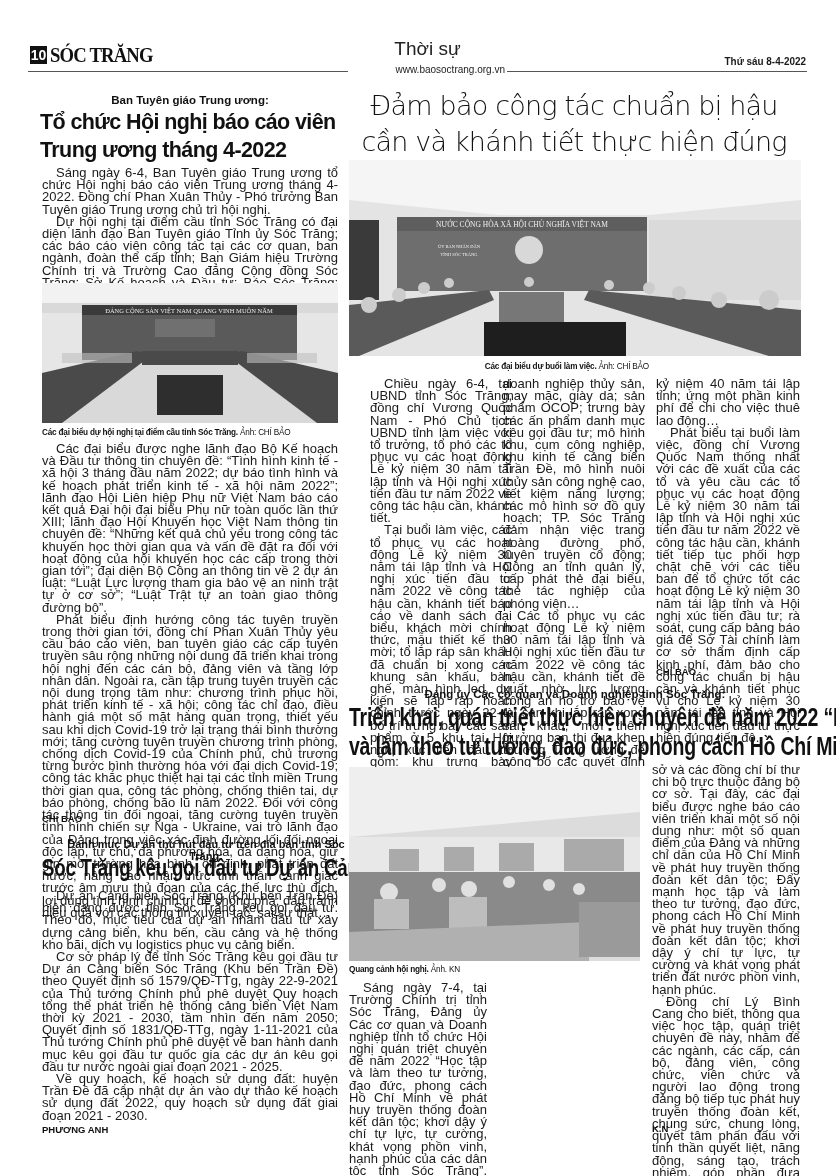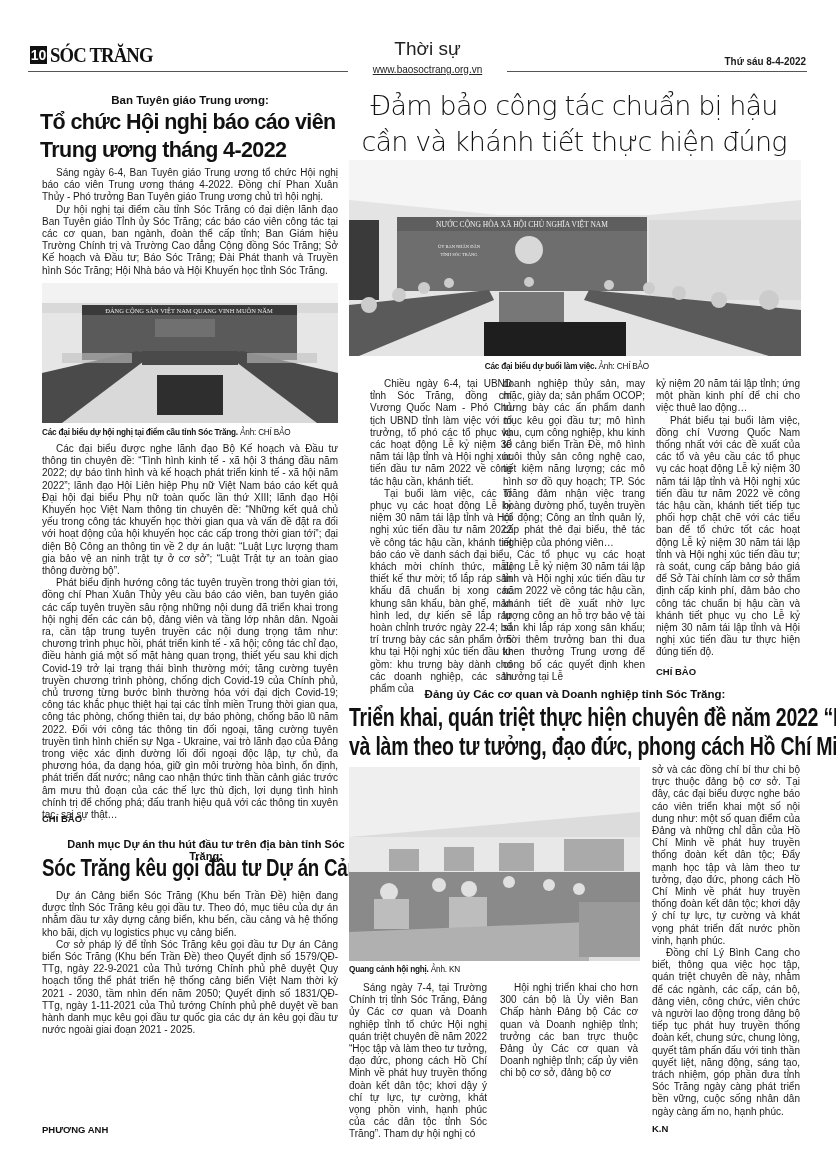--- a/index.html
+++ b/index.html
@@ -2,28 +2,28 @@
 <html><head>
 <meta charset="utf-8">
 <style>
   html, body { margin:0; padding:0; background:#ffffff; }
   body { width:836px; height:1176px; position:relative; overflow:hidden; color:#1a1a1a; font-family:"Liberation Sans", sans-serif; }
   .abs { position:absolute; }
   
   .page-num { left:30px; top:46px; width:17px; height:18px; background:#111; color:#fff; font:bold 14px "Liberation Sans", sans-serif; text-align:center; line-height:18px; }
   .paper-name { left:50px; top:42px; font:bold 22px "Liberation Serif", serif; letter-spacing:-1px; transform:scaleX(0.85); transform-origin:left; color:#111; }
   .section { left:380px; top:38px; width:95px; text-align:center; font:19px "Liberation Sans", sans-serif; color:#222; }
-  .website { left:350px; top:64px; width:155px; text-align:center; font:10px "Liberation Sans", sans-serif; color:#222;text-decoration:underline; }
+  .website { left:350px; top:64px; width:155px; text-align:right; font:10px "Liberation Sans", sans-serif; color:#222; }
   .date { left:680px; top:55px; width:126px; text-align:right; font:bold 11px "Liberation Sans", sans-serif; transform:scaleX(0.9); transform-origin:right; }
   .rule { height:1px; background:#555; }
   
   .kicker { font:bold 11.5px "Liberation Sans", sans-serif; text-align:center; color:#111; }
   .headline-left { left:40px; top:108px; width:300px; font:bold 21.5px "Liberation Sans", sans-serif; line-height:28px; letter-spacing:-0.6px; color:#111; }
   .headline-right { left:348px; top:88px; width:452px; text-align:center; font:27px "DejaVu Sans", sans-serif; line-height:36px; letter-spacing:-0.8px; color:#111; font-weight:200; }
-  .body { font-size:10px; line-height:12.2px; text-align:justify; color:#1a1a1a; }
+  .body { font-size:13px; line-height:12.2px; text-align:justify; color:#1a1a1a; }
   .body p { margin:0; text-indent:14px; }
   .caption { font:bold 8.2px "Liberation Sans", sans-serif; color:#111; letter-spacing:-0.2px; }
   .caption span { font-weight:normal; }
   .byline { font:bold 9.5px "Liberation Sans", sans-serif; text-align:left; color:#111; }
   .photo { background:#e5e5e5; overflow:hidden; }
   .headline-cond { font:bold 19px "Liberation Sans", sans-serif; transform:scaleX(0.78); transform-origin:left top; color:#111; white-space:nowrap; letter-spacing:-0.3px; }
 </style>
 </head>
 <body>
 
@@ -67,20 +67,21 @@
   <p>Các đại biểu được nghe lãnh đạo Bộ Kế hoạch và Đầu tư thông tin chuyên đề: “Tình hình kinh tế - xã hội 3 tháng đầu năm 2022; dự báo tình hình và kế hoạch phát triển kinh tế - xã hội năm 2022”; lãnh đạo Hội Liên hiệp Phụ nữ Việt Nam báo cáo kết quả Đại hội đại biểu Phụ nữ toàn quốc lần thứ XIII; lãnh đạo Hội Khuyến học Việt Nam thông tin chuyên đề: “Những kết quả chủ yếu trong công tác khuyến học thời gian qua và vấn đề đặt ra đối với hoạt động của hội khuyến học các cấp trong thời gian tới”; đại diện Bộ Công an thông tin về 2 dự án luật: “Luật Lực lượng tham gia bảo vệ an ninh trật tự ở cơ sở”; “Luật Trật tự an toàn giao thông đường bộ”.</p>
   <p>Phát biểu định hướng công tác tuyên truyền trong thời gian tới, đồng chí Phan Xuân Thủy yêu cầu báo cáo viên, ban tuyên giáo các cấp tuyên truyền sâu rộng những nội dung đã triển khai trong hội nghị đến các cán bộ, đảng viên và tầng lớp nhân dân. Ngoài ra, cần tập trung tuyên truyền các nội dung trọng tâm như: chương trình phục hồi, phát triển kinh tế - xã hội; công tác chỉ đạo, điều hành giá một số mặt hàng quan trọng, thiết yếu sau khi dịch Covid-19 trở lại trạng thái bình thường mới; tăng cường tuyên truyền chương trình phòng, chống dịch Covid-19 của Chính phủ, chủ trương từng bước bình thường hóa với đại dịch Covid-19; công tác khắc phục thiệt hại tại các tỉnh miền Trung thời gian qua, công tác phòng, chống thiên tai, dự báo phòng, chống bão lũ năm 2022. Đối với công tác thông tin đối ngoại, tăng cường tuyên truyền tình hình chiến sự Nga - Ukraine, vai trò lãnh đạo của Đảng trong việc xác định đường lối đối ngoại độc lập, tự chủ, đa phương hóa, đa dạng hóa, giữ gìn môi trường hòa bình, ổn định, phát triển đất nước; nâng cao nhận thức tinh thần cảnh giác trước âm mưu thủ đoạn của các thế lực thù địch, lợi dụng tình hình chính trị để chống phá; đấu tranh hiệu quả với các thông tin xuyên tạc, sai sự thật…</p>
 </div>
 <div class="abs byline" style="left:42px;top:813px;width:296px;">CHÍ BẢO</div>
 
 <div class="abs kicker" style="left:56px;top:838px;width:300px;font-size:11px;">Danh mục Dự án thu hút đầu tư trên địa bàn tỉnh Sóc Trăng:</div>
 <div class="abs headline-cond" style="left:42px;top:854px;font-size:24px;">Sóc Trăng kêu gọi đầu tư Dự án Cảng biển Sóc Trăng</div>
 <div class="abs body" style="left:42px;top:890px;width:296px;">
   <p>Dự án Cảng biển Sóc Trăng (Khu bến Trần Đề) hiện đang được tỉnh Sóc Trăng kêu gọi đầu tư. Theo đó, mục tiêu của dự án nhằm đầu tư xây dựng cảng biển, khu bến, cầu cảng và hệ thống kho bãi, dịch vụ logistics phục vụ cảng biển.</p>
   <p>Cơ sở pháp lý để tỉnh Sóc Trăng kêu gọi đầu tư Dự án Cảng biển Sóc Trăng (Khu bến Trần Đề) theo Quyết định số 1579/QĐ-TTg, ngày 22-9-2021 của Thủ tướng Chính phủ phê duyệt Quy hoạch tổng thể phát triển hệ thống cảng biển Việt Nam thời kỳ 2021 - 2030, tầm nhìn đến năm 2050; Quyết định số 1831/QĐ-TTg, ngày 1-11-2021 của Thủ tướng Chính phủ phê duyệt về ban hành danh mục kêu gọi đầu tư quốc gia các dự án kêu gọi đầu tư nước ngoài giai đoạn 2021 - 2025.</p>
+  <p>Về quy hoạch, kế hoạch sử dụng đất: huyện Trần Đề đã cập nhật dự án vào dự thảo kế hoạch sử dụng đất 2022, quy hoạch sử dụng đất giai đoạn 2021 - 2030.</p>
 </div>
 <div class="abs byline" style="left:42px;top:1124px;width:296px;">PHƯƠNG ANH</div>
 
 <div class="abs headline-right">Đảm bảo công tác chuẩn bị hậu cần và khánh tiết thực hiện đúng tiến độ</div>
 <div class="abs photo" style="left:349px;top:160px;width:452px;height:196px;">
   <svg width="452" height="196" viewBox="0 0 452 196">
     <rect width="452" height="196" fill="#e4e4e4"></rect>
     <polygon points="0,0 452,0 452,40 300,55 150,55 0,40" fill="#f5f5f5"></polygon>
     <rect x="48" y="57" width="250" height="14" fill="#5e5e5e"></rect>
     <text x="173" y="67" font-size="7.5" fill="#f0f0f0" text-anchor="middle" font-family="Liberation Serif, serif">NƯỚC CỘNG HÒA XÃ HỘI CHỦ NGHĨA VIỆT NAM</text>
@@ -111,21 +112,21 @@
 
 <div class="abs body" style="left:370px;top:378px;width:142px;">
   <p>Chiều ngày 6-4, tại UBND tỉnh Sóc Trăng, đồng chí Vương Quốc Nam - Phó Chủ tịch UBND tỉnh làm việc với tổ trưởng, tổ phó các tổ phục vụ các hoạt động Lễ kỷ niệm 30 năm tái lập tỉnh và Hội nghị xúc tiến đầu tư năm 2022 về công tác hậu cần, khánh tiết.</p>
   <p>Tại buổi làm việc, các tổ phục vụ các hoạt động Lễ kỷ niệm 30 năm tái lập tỉnh và Hội nghị xúc tiến đầu tư năm 2022 về công tác hậu cần, khánh tiết báo cáo về danh sách đại biểu, khách mời chính thức, mẫu thiết kế thư mời; tổ lắp ráp sân khấu đã chuẩn bị xong các khung sân khấu, bàn ghế, màn hình led, dự kiến sẽ lắp ráp hoàn chỉnh trước ngày 22-4; bố trí trưng bày các sản phẩm ở 5 khu tại Hội nghị xúc tiến đầu tư gồm: khu trưng bày dành cho các doanh nghiệp, các sản phẩm của</p>
 </div>
 <div class="abs body" style="left:503px;top:378px;width:142px;">
   <p style="text-indent:0">doanh nghiệp thủy sản, may mặc, giày da; sản phẩm OCOP; trưng bày các ấn phẩm danh mục kêu gọi đầu tư; mô hình khu, cụm công nghiệp, khu kinh tế cảng biển Trần Đề, mô hình nuôi thủy sản công nghệ cao, tiết kiệm năng lượng; các mô hình sơ đồ quy hoạch; TP. Sóc Trăng đảm nhận việc trang hoàng đường phố, tuyên truyền cổ động; Công an tỉnh quản lý, cấp phát thẻ đại biểu, thẻ tác nghiệp của phóng viên…</p>
   <p>Các tổ phục vụ các hoạt động Lễ kỷ niệm 30 năm tái lập tỉnh và Hội nghị xúc tiến đầu tư năm 2022 về công tác hậu cần, khánh tiết đề xuất nhờ lực lượng công an hỗ trợ bảo vệ tài sản khi lắp ráp xong sân khấu; mời thêm trưởng ban thi đua khen thưởng Trung ương để công bố các quyết định khen thưởng tại Lễ</p>
 </div>
 <div class="abs body" style="left:656px;top:378px;width:144px;">
-  <p style="text-indent:0">kỷ niệm 20 năm tái lập tỉnh; ứng một phần kinh phí để chi cho việc thuê lao động…</p>
+  <p style="text-indent:0">kỷ niệm 40 năm tái lập tỉnh; ứng một phần kinh phí để chi cho việc thuê lao động…</p>
   <p>Phát biểu tại buổi làm việc, đồng chí Vương Quốc Nam thống nhất với các đề xuất của các tổ và yêu cầu các tổ phục vụ các hoạt động Lễ kỷ niệm 30 năm tái lập tỉnh và Hội nghị xúc tiến đầu tư năm 2022 về công tác hậu cần, khánh tiết tiếp tục phối hợp chặt chẽ với các tiểu ban để tổ chức tốt các hoạt động Lễ kỷ niệm 30 năm tái lập tỉnh và Hội nghị xúc tiến đầu tư; rà soát, cung cấp bảng báo giá để Sở Tài chính làm cơ sở thẩm định cấp kinh phí, đảm bảo cho công tác chuẩn bị hậu cần và khánh tiết phục vụ cho Lễ kỷ niệm 30 năm tái lập tỉnh và Hội nghị xúc tiến đầu tư thực hiện đúng tiến độ.</p>
 </div>
 <div class="abs byline" style="left:656px;top:666px;width:144px;">CHÍ BẢO</div>
 
 <div class="abs kicker" style="left:349px;top:688px;width:452px;">Đảng ủy Các cơ quan và Doanh nghiệp tỉnh Sóc Trăng:</div>
 <div class="abs headline-cond" style="left:349px;top:703px;font-size:25px;">Triển khai, quán triệt thực hiện chuyên đề năm 2022 “Học tập</div>
 <div class="abs headline-cond" style="left:349px;top:732px;font-size:25px;">và làm theo tư tưởng, đạo đức, phong cách Hồ Chí Minh”</div>
 
 <div class="abs photo" style="left:349px;top:767px;width:291px;height:194px;">
   <svg width="291" height="194" viewBox="0 0 291 194">
@@ -148,19 +149,18 @@
     <polygon points="0,165 240,155 240,194 0,194" fill="#b0b0b0"></polygon>
     <rect x="230" y="135" width="61" height="55" fill="#9a9a9a"></rect>
   </svg>
 </div>
 <div class="abs caption" style="left:349px;top:965px;width:291px;"><span style="font-weight:bold">Quang cảnh hội nghị.</span> <span>Ảnh. KN</span></div>
 
 <div class="abs body" style="left:349px;top:982px;width:138px;">
   <p>Sáng ngày 7-4, tại Trường Chính trị tỉnh Sóc Trăng, Đảng ủy Các cơ quan và Doanh nghiệp tỉnh tổ chức Hội nghị quán triệt chuyên đề năm 2022 “Học tập và làm theo tư tưởng, đạo đức, phong cách Hồ Chí Minh về phát huy truyền thống đoàn kết dân tộc; khơi dậy ý chí tự lực, tự cường, khát vọng phồn vinh, hạnh phúc của các dân tộc tỉnh Sóc Trăng”. Tham dự hội nghị có</p>
 </div>
 <div class="abs body" style="left:500px;top:982px;width:138px;">
-  <p>Hội nghị triển khai cho hơn 300 cán bộ là Ủy viên Ban Chấp hành Đảng bộ Các cơ quan và Doanh nghiệp tỉnh; trưởng các ban trực thuộc Đảng ủy Các cơ quan và Doanh nghiệp tỉnh; cấp ủy viên chi bộ cơ sở, đảng bộ cơ</p>
 </div>
 <div class="abs body" style="left:652px;top:764px;width:148px;">
   <p style="text-indent:0">sở và các đồng chí bí thư chi bộ trực thuộc đảng bộ cơ sở. Tại đây, các đại biểu được nghe báo cáo viên triển khai một số nội dung như: một số quan điểm của Đảng và những chỉ dẫn của Hồ Chí Minh về phát huy truyền thống đoàn kết dân tộc; Đẩy mạnh học tập và làm theo tư tưởng, đạo đức, phong cách Hồ Chí Minh về phát huy truyền thống đoàn kết dân tộc; khơi dậy ý chí tự lực, tự cường và khát vọng phát triển đất nước phồn vinh, hạnh phúc.</p>
   <p>Đồng chí Lý Bình Cang cho biết, thông qua việc học tập, quán triệt chuyên đề này, nhằm để các ngành, các cấp, cán bộ, đảng viên, công chức, viên chức và người lao động trong đảng bộ tiếp tục phát huy truyền thống đoàn kết, chung sức, chung lòng, quyết tâm phấn đấu với tinh thần quyết liệt, năng động, sáng tạo, trách nhiệm, góp phần đưa tỉnh Sóc Trăng ngày càng phát triển bền vững, cuộc sống nhân dân ngày càng ấm no, hạnh phúc.</p>
 </div>
 <div class="abs byline" style="left:652px;top:1123px;width:148px;">K.N</div>
 
 </body></html>

